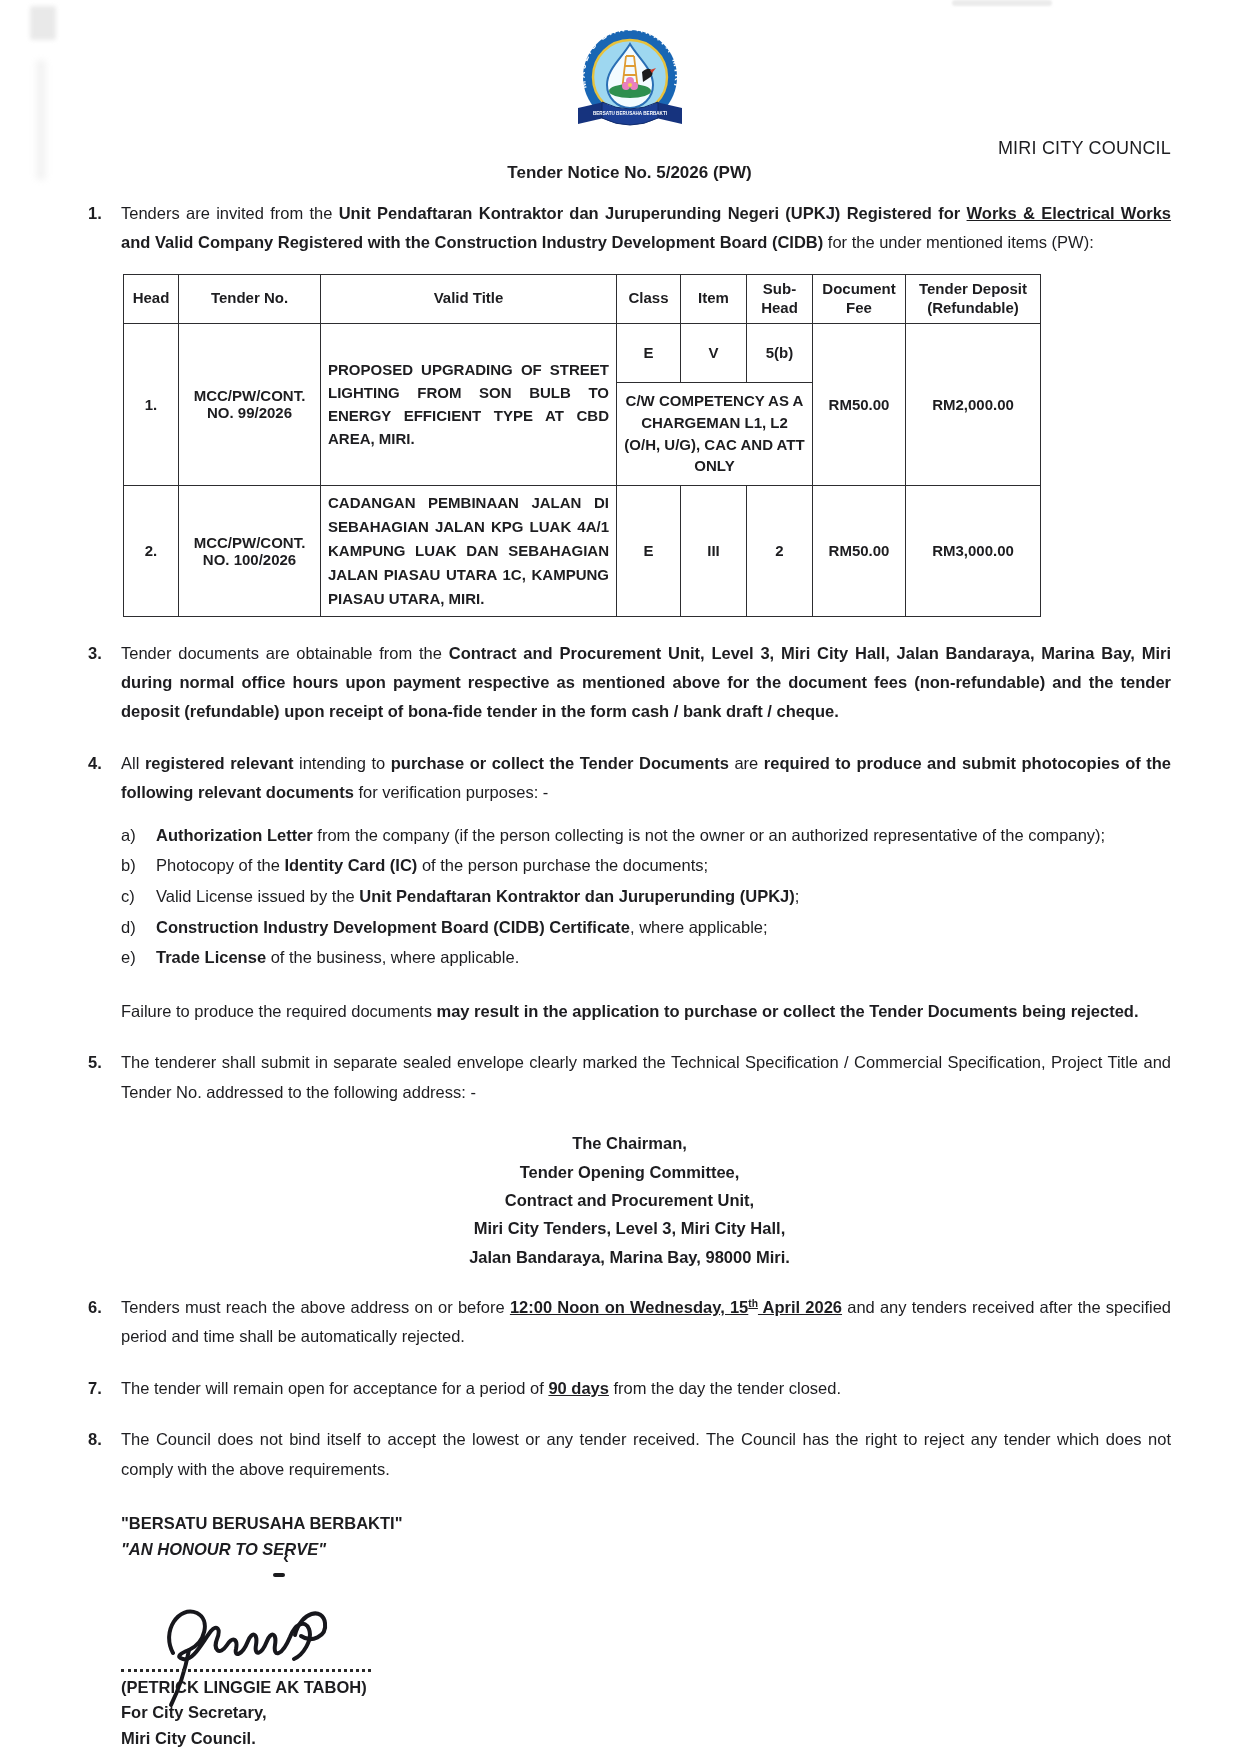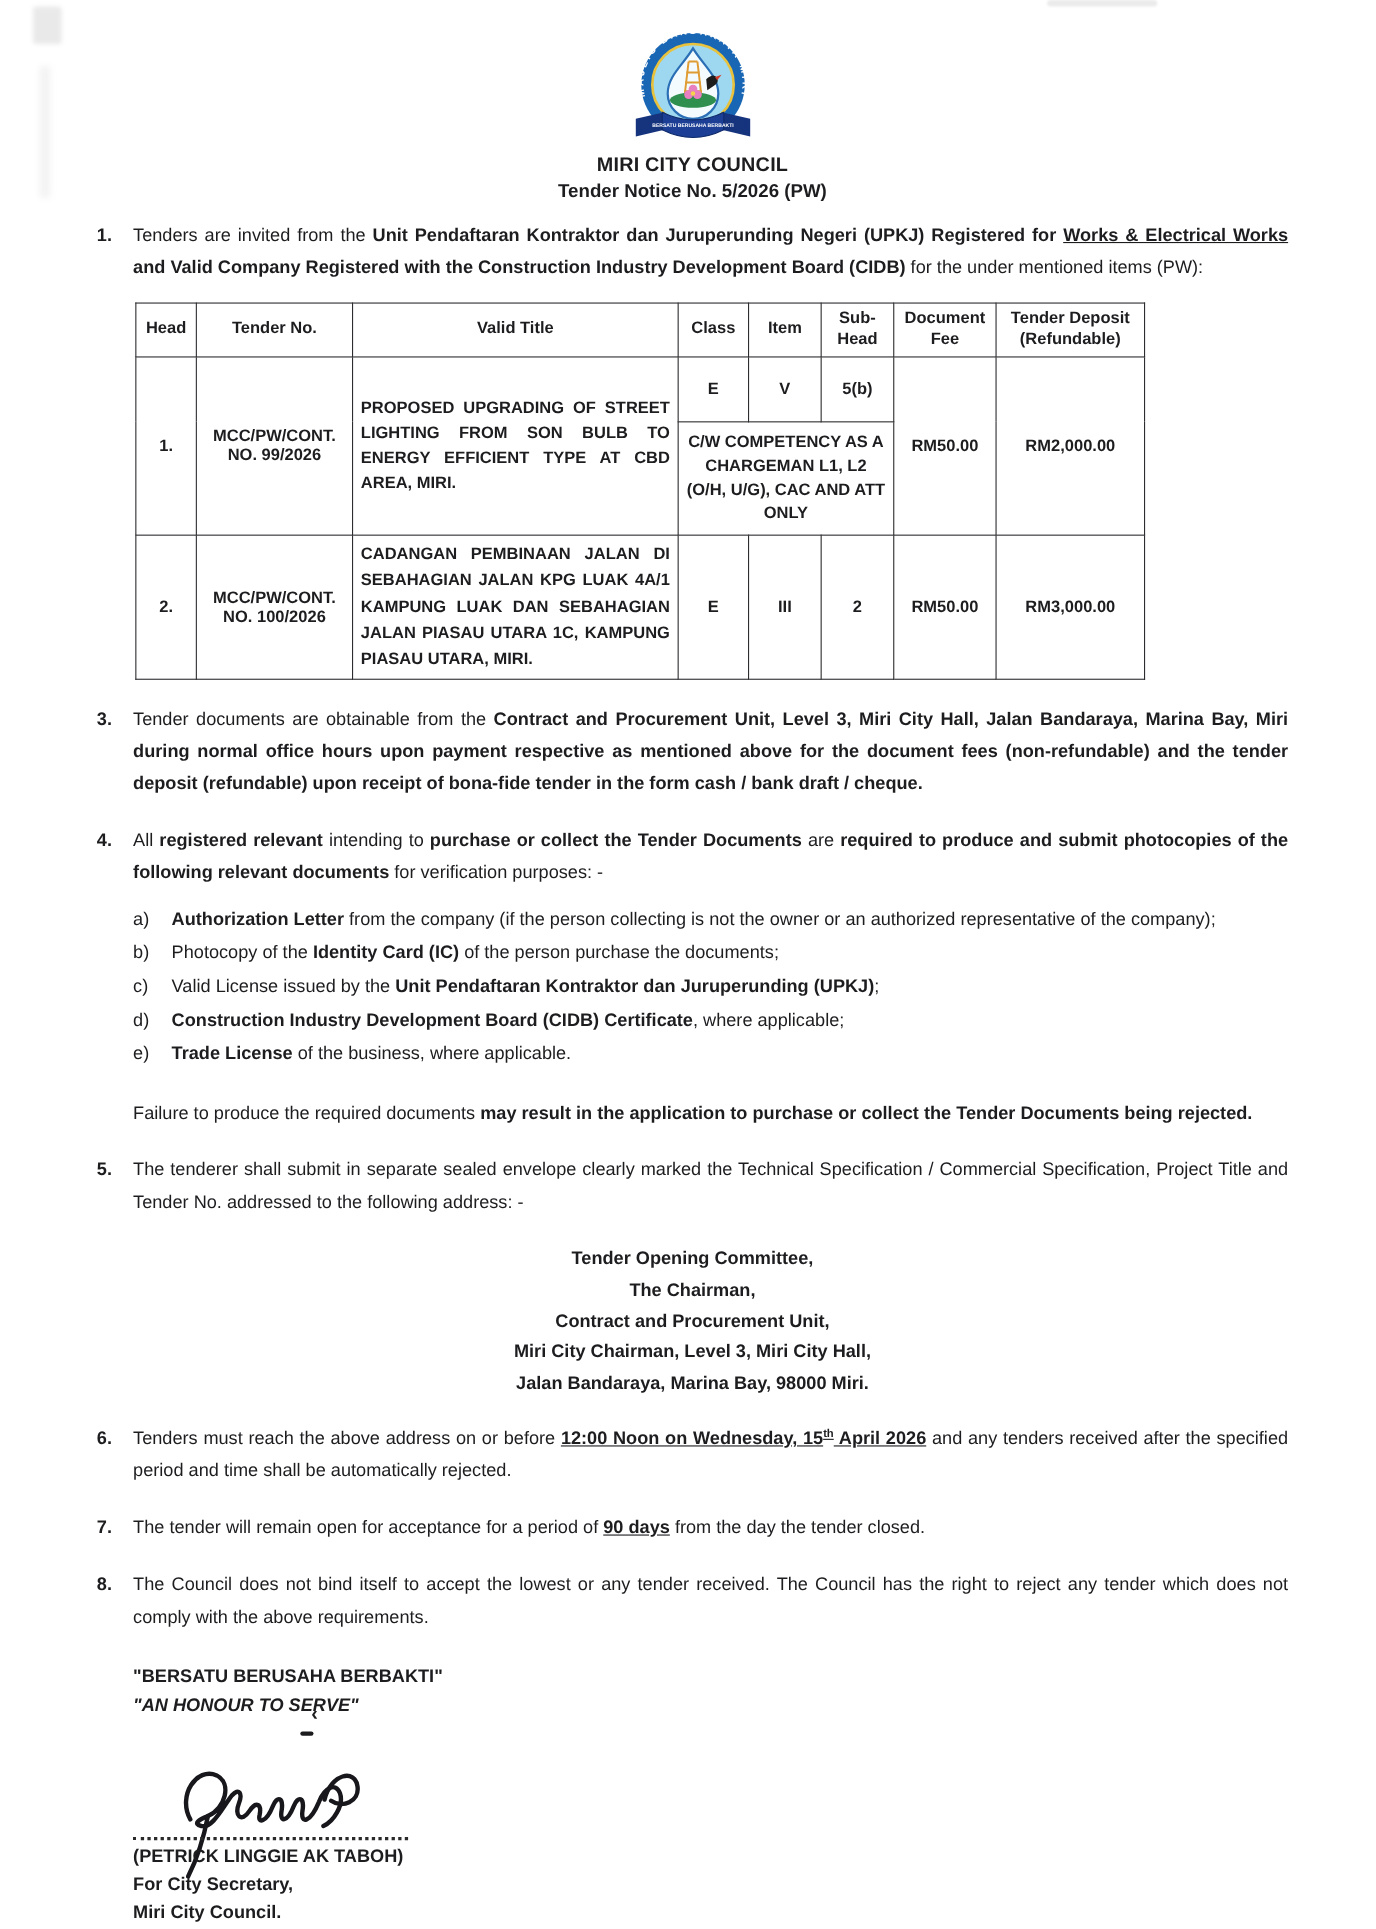--- a/index.html
+++ b/index.html
@@ -8,21 +8,21 @@
     font-family:"Liberation Sans","DejaVu Sans",sans-serif;color:#1d1d20;
     box-sizing:border-box;padding:26px 80px 0 88px;overflow:hidden;
   }
   
   .scan-mark{position:absolute;background:#d8d8d8;opacity:.55;border-radius:3px;}
   .sm1{left:30px;top:6px;width:26px;height:34px;filter:blur(2px);}
   .sm2{left:36px;top:60px;width:10px;height:120px;filter:blur(3px);opacity:.3;}
   .sm3{left:952px;top:0;width:100px;height:6px;filter:blur(1px);opacity:.5;}
 
   .logo-wrap{text-align:center;margin-top:2px;}
-  .hdr-title{text-align:center;font-weight:700;font-size:18px;letter-spacing:.2px;margin-top:2px;}
+  .hdr-title{text-align:right;font-weight:400;font-size:18px;letter-spacing:.2px;margin-top:2px;}
   .hdr-sub{text-align:center;font-weight:700;font-size:17px;margin-top:4px;}
 
   .para{display:flex;font-size:16.5px;line-height:1.78;}
   .para .num{width:33px;flex:none;font-weight:700;}
   .para .ptext{flex:1;text-align:justify;}
   .mt1{margin-top:16px;} .mt2{margin-top:22px;}
 
   table.tender{border-collapse:collapse;table-layout:fixed;width:917px;margin:16px 0 0 35px;font-size:15px;}
   table.tender th,table.tender td{border:1.7px solid #2d2d30;padding:4px 7px;vertical-align:middle;}
   table.tender th{font-weight:700;text-align:center;line-height:1.25;height:40px;}
@@ -183,24 +183,24 @@
   </div>
 
   <div class="plain-note"><span>Failure to produce the required documents </span><span style="font-weight: 700;">may result in the application to purchase or collect the Tender Documents being rejected.</span></div>
 
   <div class="para mt2">
     <span class="num">5.</span>
     <span class="ptext"><span>The tenderer shall submit in separate sealed envelope clearly marked the Technical Specification / Commercial Specification, Project Title and Tender No. addressed to the following address: -</span></span>
   </div>
 
   <div class="address">
+    <div>The Chairman,</div>
     <div>Tender Opening Committee,</div>
-    <div>The Chairman,</div>
     <div>Contract and Procurement Unit,</div>
-    <div>Miri City Chairman, Level 3, Miri City Hall,</div>
+    <div>Miri City Tenders, Level 3, Miri City Hall,</div>
     <div>Jalan Bandaraya, Marina Bay, 98000 Miri.</div>
   </div>
 
   <div class="para mt2">
     <span class="num">6.</span>
     <span class="ptext"><span>Tenders must reach the above address on or before </span><span style="font-weight: 700; text-decoration: underline;">12:00 Noon on Wednesday, 15</span><sup style="font-weight: 700; text-decoration: underline;">th</sup><span style="font-weight: 700; text-decoration: underline;"> April 2026</span><span> and any tenders received after the specified period and time shall be automatically rejected.</span></span>
   </div>
 
   <div class="para mt2">
     <span class="num">7.</span>

